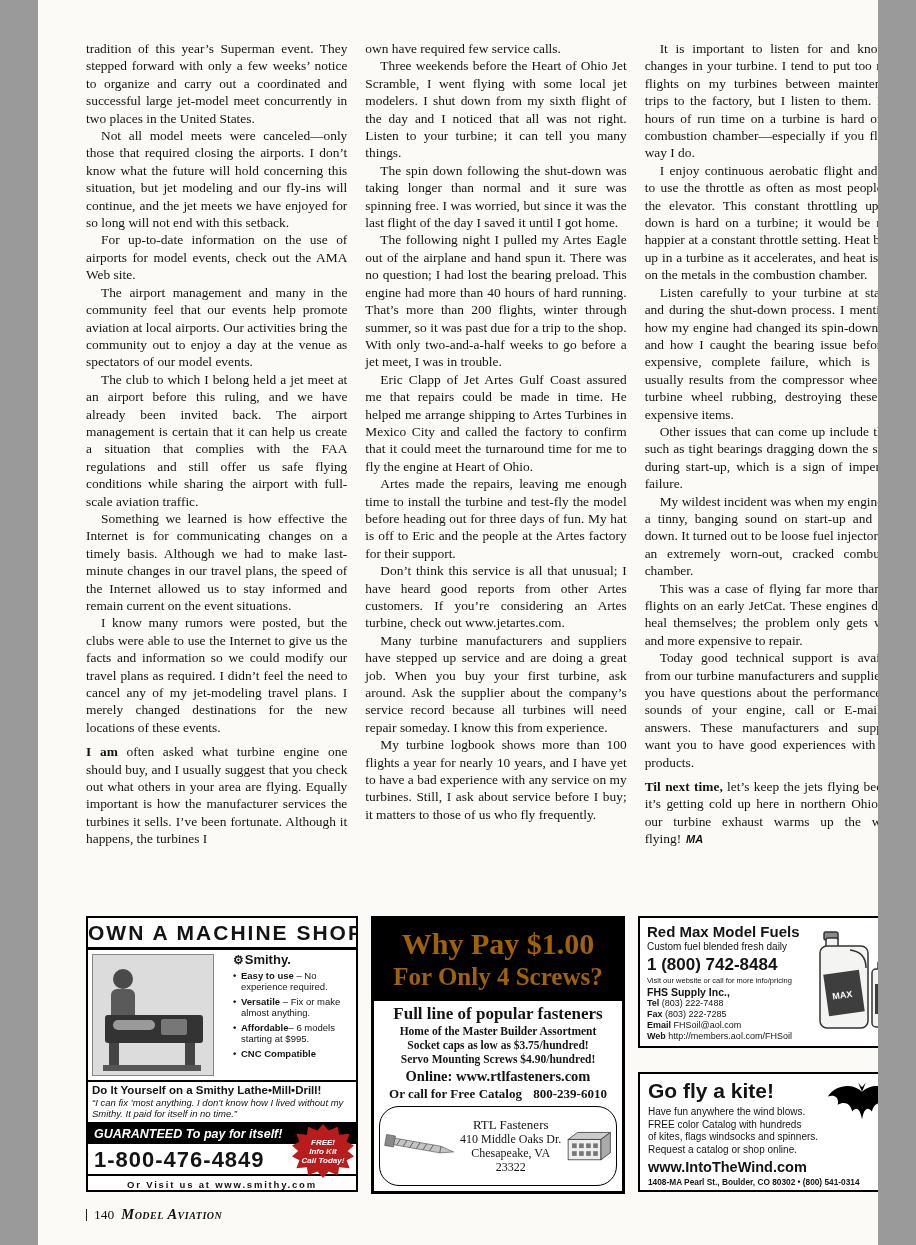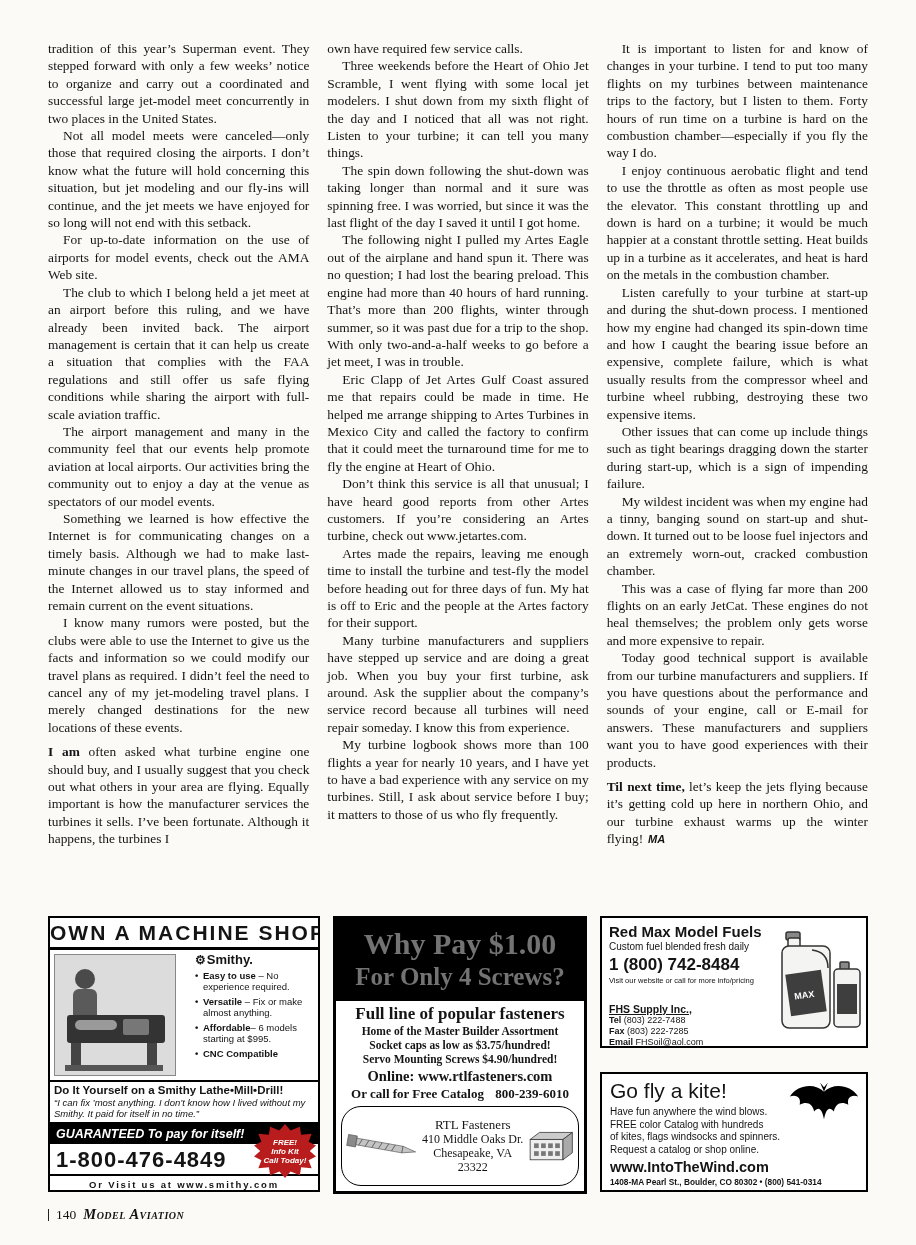--- a/index.html
+++ b/index.html
@@ -1,16 +1,16 @@
 <!DOCTYPE html>
 <html><head>
 <meta charset="utf-8">
 <style>
   html,body{margin:0;padding:0;background:#9a9a9a;}
-  .page{position:relative;width:916px;height:1245px;margin:0 auto;background:#fbfaf7;color:#141414;
+  .page{position:relative;width:840px;height:1245px;margin:0 auto;background:#fbfaf7;color:#141414;
         font-family:"Liberation Serif",serif;overflow:hidden;}
 
   
   .article{position:absolute;left:48px;top:40px;width:820px;height:852px;display:flex;gap:18px;overflow:hidden;}
   .col{flex:1 1 0;font-size:13.4px;line-height:17.4px;text-align:justify;}
   .col p{margin:0;}
   .col p.indent{text-indent:15px;}
   .col p.lead-para{margin-top:7px;}
   .col strong{font-weight:bold;}
   .end-mark{font-family:"Liberation Sans",sans-serif;font-style:italic;font-weight:bold;font-size:11px;margin-left:5px;}
@@ -41,82 +41,82 @@
   .free-burst{position:absolute;top:0;right:2px;width:62px;height:54px;background:#b91c1c;color:#fff;
               display:flex;flex-direction:column;align-items:center;justify-content:center;
               font-size:8px;font-weight:bold;font-style:italic;line-height:9px;text-align:center;
               clip-path:polygon(50% 0%,59% 12%,74% 5%,76% 20%,93% 18%,88% 33%,100% 40%,90% 50%,100% 60%,88% 67%,93% 82%,76% 80%,74% 95%,59% 88%,50% 100%,41% 88%,26% 95%,24% 80%,7% 82%,12% 67%,0% 60%,10% 50%,0% 40%,12% 33%,7% 18%,24% 20%,26% 5%,41% 12%);}
   .smithy-web{border-top:2px solid #000;font-weight:bold;font-size:9.5px;letter-spacing:1.8px;
               text-align:center;padding:3px 0;white-space:nowrap;}
 
   
   .rtl{flex:1;height:272px;border:3px solid #000;text-align:center;overflow:hidden;
        font-family:"Liberation Serif",serif;display:flex;flex-direction:column;}
-  .rtl-black{background:#000;color:#737373;padding:9px 0 10px;}
+  .rtl-black{background:#000;color:#a16207;padding:9px 0 10px;}
   .rtl-h1{font-weight:bold;font-size:30px;line-height:32px;}
   .rtl-h2{font-weight:bold;font-size:25px;line-height:28px;margin-top:3px;}
   .rtl-sub{font-weight:bold;font-size:17px;padding-top:3px;}
   .rtl-small{font-weight:bold;font-size:11.5px;line-height:14px;}
   .rtl-online{font-weight:bold;font-size:14.5px;padding-top:2px;}
   .rtl-call{font-weight:bold;font-size:13px;padding-top:1px;}
   .rtl-call .phone{margin-left:8px;}
   .rtl-bottom{display:flex;align-items:center;justify-content:space-between;margin:4px 5px 5px;
               border:1.5px solid #000;border-radius:20px;padding:4px 4px;flex:1;}
   .rtl-address{font-size:12px;line-height:14px;}
   .rtl-address .company{font-size:13px;}
 
   
   .right-ads{width:268px;display:flex;flex-direction:column;}
   .redmax{height:132px;border:2px solid #000;position:relative;padding:5px 7px;
           font-family:"Liberation Sans",sans-serif;overflow:hidden;}
   .rm-title{font-weight:bold;font-size:15px;}
   .rm-sub{font-size:10px;margin-top:1px;}
   .rm-phone{font-weight:bold;font-size:17px;margin:3px 0 1px;}
   .rm-note{font-size:7.5px;}
-  .rm-company{font-weight:bold;font-size:10.5px;margin-top:18px;text-decoration:underline;}
+  .rm-company{font-weight:bold;font-size:10.5px;margin-top:1px;}
   .rm-contacts{font-size:9px;line-height:11px;}
   .rm-jugs{position:absolute;right:4px;top:6px;width:82px;height:116px;}
 
   .kite{height:118px;border:2px solid #000;margin-top:24px;position:relative;padding:5px 8px;
         font-family:"Liberation Sans",sans-serif;overflow:hidden;}
-  .kite-title{font-weight:normal;font-size:21px;margin-bottom:3px;}
+  .kite-title{font-weight:bold;font-size:21px;margin-bottom:3px;}
   .kite-line{font-size:10px;line-height:12.5px;width:180px;}
   .kite-web{font-weight:bold;font-size:14.5px;margin-top:3px;}
   .kite-addr{font-weight:bold;font-size:8.3px;margin-top:2px;}
   .bat{position:absolute;right:4px;top:4px;width:76px;height:52px;}
 
   
   .footer{position:absolute;left:48px;top:1206px;display:flex;align-items:baseline;gap:7px;font-size:13.5px;}
   .footer-rule{display:inline-block;width:1px;height:12px;background:#222;align-self:center;}
   .mag-logo{font-weight:bold;font-style:italic;font-variant:small-caps;font-size:14.5px;letter-spacing:.5px;}
 </style>
 </head>
 <body>
 
 <div class="page">
 
   <div class="article" id="article">
       <div class="col">
         <p>tradition of this year’s Superman event. They stepped forward with only a few weeks’ notice to organize and carry out a coordinated and successful large jet-model meet concurrently in two places in the United States.</p>
         <p class="indent">Not all model meets were canceled—only those that required closing the airports. I don’t know what the future will hold concerning this situation, but jet modeling and our fly-ins will continue, and the jet meets we have enjoyed for so long will not end with this setback.</p>
         <p class="indent">For up-to-date information on the use of airports for model events, check out the AMA Web site.</p>
+        <p class="indent">The airport management and many in the community feel that our events help promote aviation at local airports. Our activities bring the community out to enjoy a day at the venue as spectators of our model events.</p>
         <p class="indent">The club to which I belong held a jet meet at an airport before this ruling, and we have already been invited back. The airport management is certain that it can help us create a situation that complies with the FAA regulations and still offer us safe flying conditions while sharing the airport with full-scale aviation traffic.</p>
-        <p class="indent">The airport management and many in the community feel that our events help promote aviation at local airports. Our activities bring the community out to enjoy a day at the venue as spectators of our model events.</p>
         <p class="indent">Something we learned is how effective the Internet is for communicating changes on a timely basis. Although we had to make last-minute changes in our travel plans, the speed of the Internet allowed us to stay informed and remain current on the event situations.</p>
         <p class="indent">I know many rumors were posted, but the clubs were able to use the Internet to give us the facts and information so we could modify our travel plans as required. I didn’t feel the need to cancel any of my jet-modeling travel plans. I merely changed destinations for the new locations of these events.</p>
         <p class="lead-para"><strong>I am</strong> often asked what turbine engine one should buy, and I usually suggest that you check out what others in your area are flying. Equally important is how the manufacturer services the turbines it sells. I’ve been fortunate. Although it happens, the turbines I</p>
       </div>
       <div class="col">
         <p>own have required few service calls.</p>
         <p class="indent">Three weekends before the Heart of Ohio Jet Scramble, I went flying with some local jet modelers. I shut down from my sixth flight of the day and I noticed that all was not right. Listen to your turbine; it can tell you many things.</p>
         <p class="indent">The spin down following the shut-down was taking longer than normal and it sure was spinning free. I was worried, but since it was the last flight of the day I saved it until I got home.</p>
         <p class="indent">The following night I pulled my Artes Eagle out of the airplane and hand spun it. There was no question; I had lost the bearing preload. This engine had more than 40 hours of hard running. That’s more than 200 flights, winter through summer, so it was past due for a trip to the shop. With only two-and-a-half weeks to go before a jet meet, I was in trouble.</p>
         <p class="indent">Eric Clapp of Jet Artes Gulf Coast assured me that repairs could be made in time. He helped me arrange shipping to Artes Turbines in Mexico City and called the factory to confirm that it could meet the turnaround time for me to fly the engine at Heart of Ohio.</p>
+        <p class="indent">Artes made the repairs, leaving me enough time to install the turbine and test-fly the model before heading out for three days of fun. My hat is off to Eric and the people at the Artes factory for their support.</p>
         <p class="indent">Don’t think this service is all that unusual; I have heard good reports from other Artes customers. If you’re considering an Artes turbine, check out www.jetartes.com.</p>
-        <p class="indent">Artes made the repairs, leaving me enough time to install the turbine and test-fly the model before heading out for three days of fun. My hat is off to Eric and the people at the Artes factory for their support.</p>
         <p class="indent">Many turbine manufacturers and suppliers have stepped up service and are doing a great job. When you buy your first turbine, ask around. Ask the supplier about the company’s service record because all turbines will need repair someday. I know this from experience.</p>
         <p class="indent">My turbine logbook shows more than 100 flights a year for nearly 10 years, and I have yet to have a bad experience with any service on my turbines. Still, I ask about service before I buy; it matters to those of us who fly frequently.</p>
       </div>
       <div class="col">
         <p class="indent">It is important to listen for and know of changes in your turbine. I tend to put too many flights on my turbines between maintenance trips to the factory, but I listen to them. Forty hours of run time on a turbine is hard on the combustion chamber—especially if you fly the way I do.</p>
         <p class="indent">I enjoy continuous aerobatic flight and tend to use the throttle as often as most people use the elevator. This constant throttling up and down is hard on a turbine; it would be much happier at a constant throttle setting. Heat builds up in a turbine as it accelerates, and heat is hard on the metals in the combustion chamber.</p>
         <p class="indent">Listen carefully to your turbine at start-up and during the shut-down process. I mentioned how my engine had changed its spin-down time and how I caught the bearing issue before an expensive, complete failure, which is what usually results from the compressor wheel and turbine wheel rubbing, destroying these two expensive items.</p>
         <p class="indent">Other issues that can come up include things such as tight bearings dragging down the starter during start-up, which is a sign of impending failure.</p>
         <p class="indent">My wildest incident was when my engine had a tinny, banging sound on start-up and shut-down. It turned out to be loose fuel injectors and an extremely worn-out, cracked combustion chamber.</p>
         <p class="indent">This was a case of flying far more than 200 flights on an early JetCat. These engines do not heal themselves; the problem only gets worse and more expensive to repair.</p>

